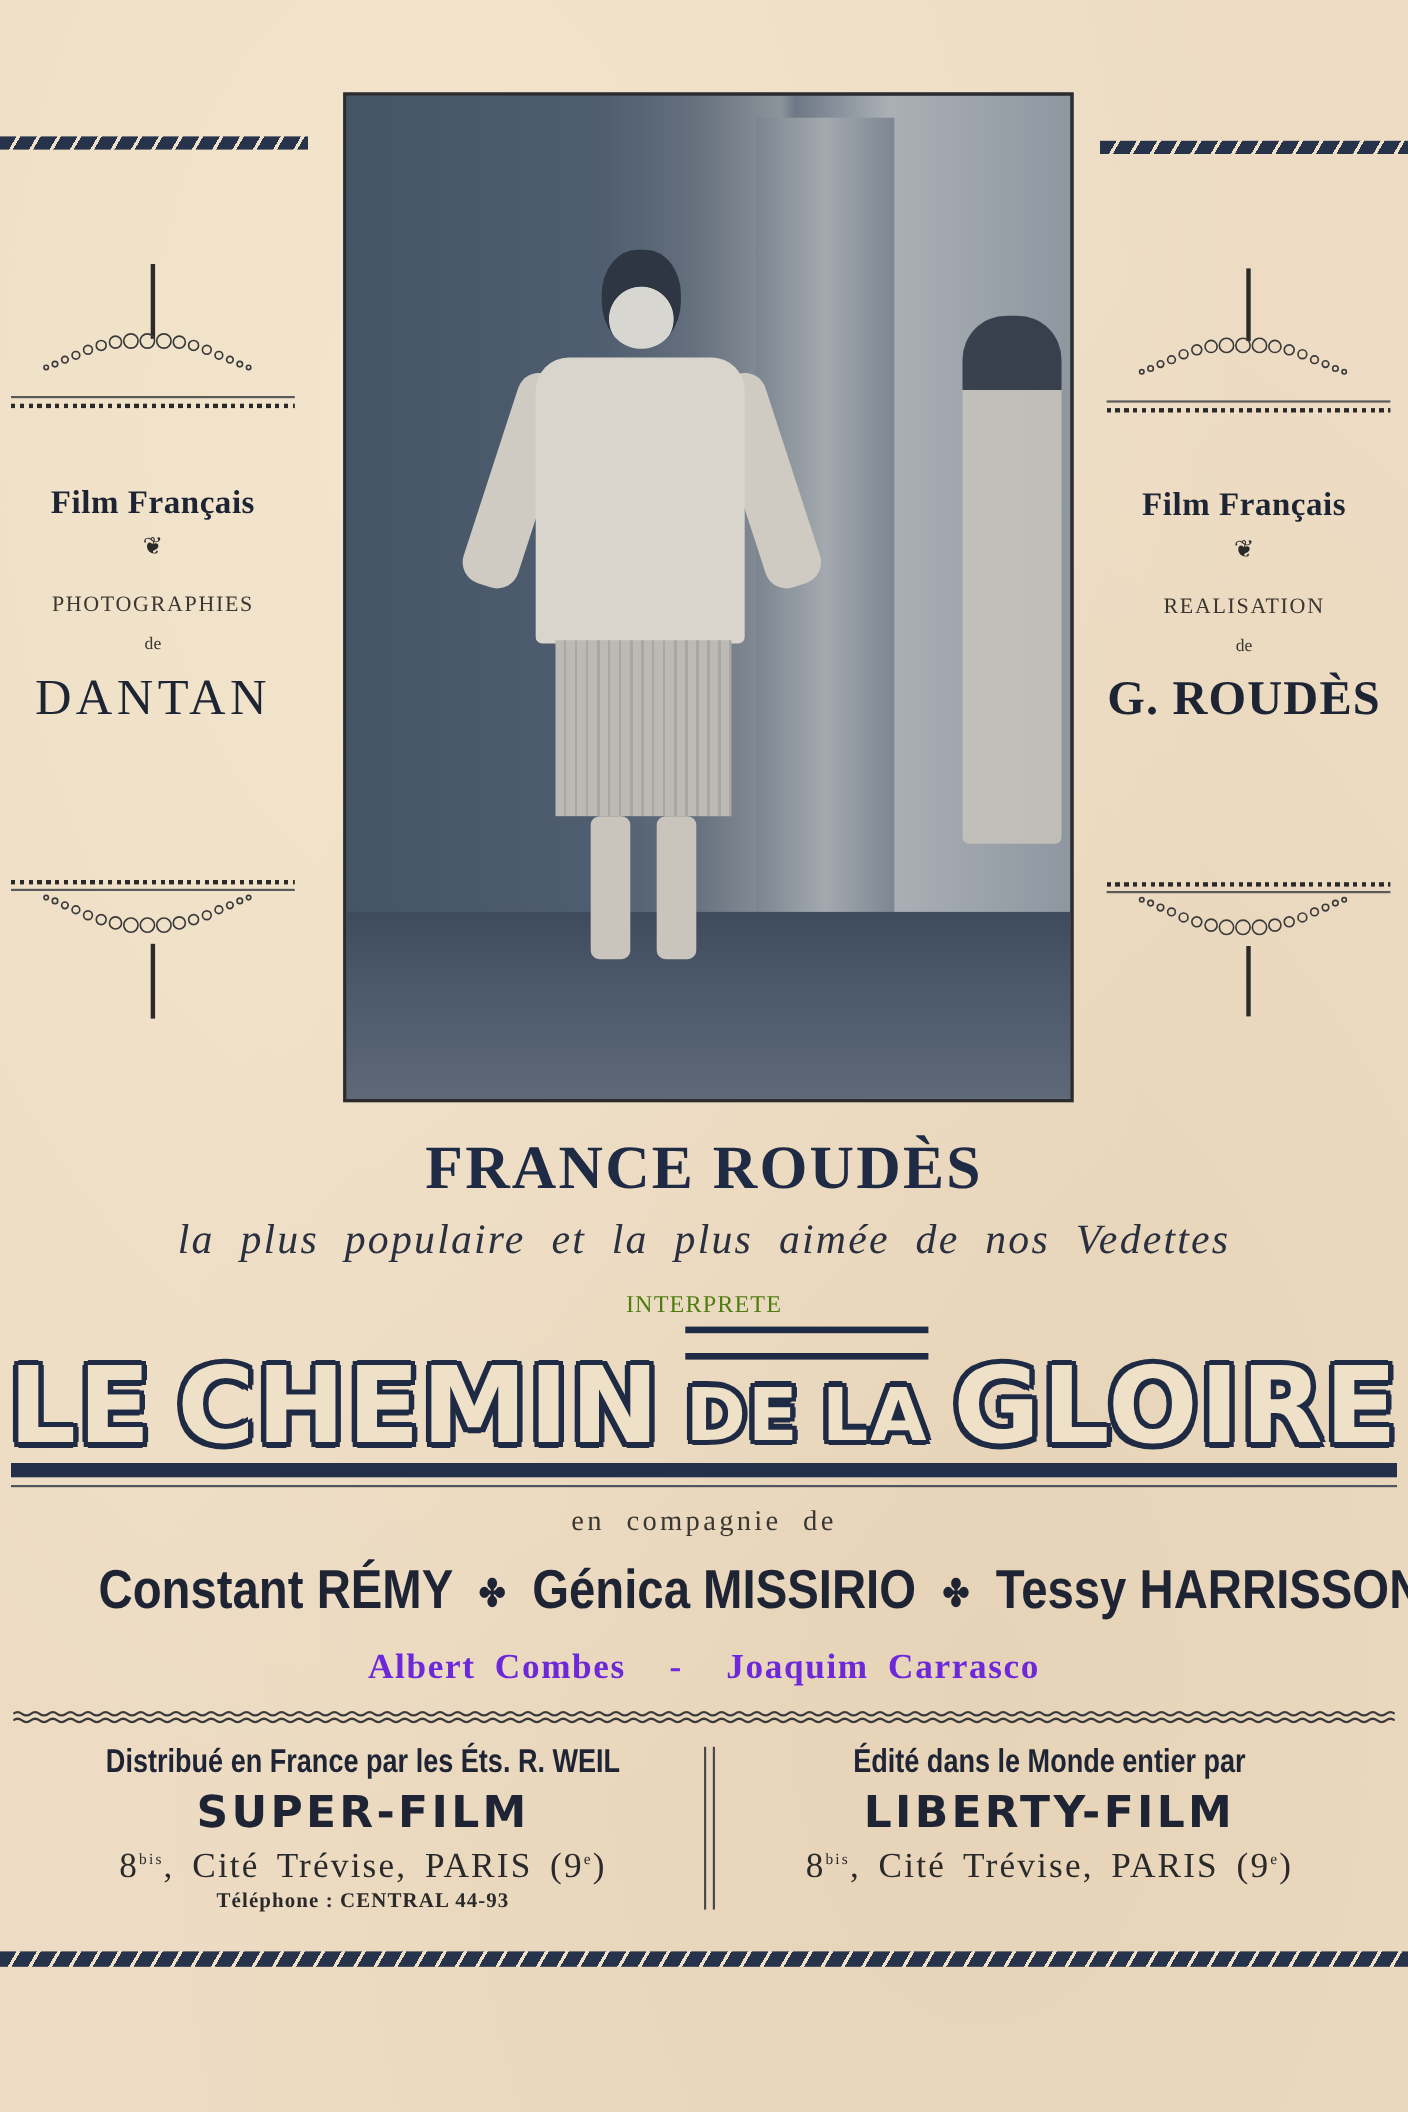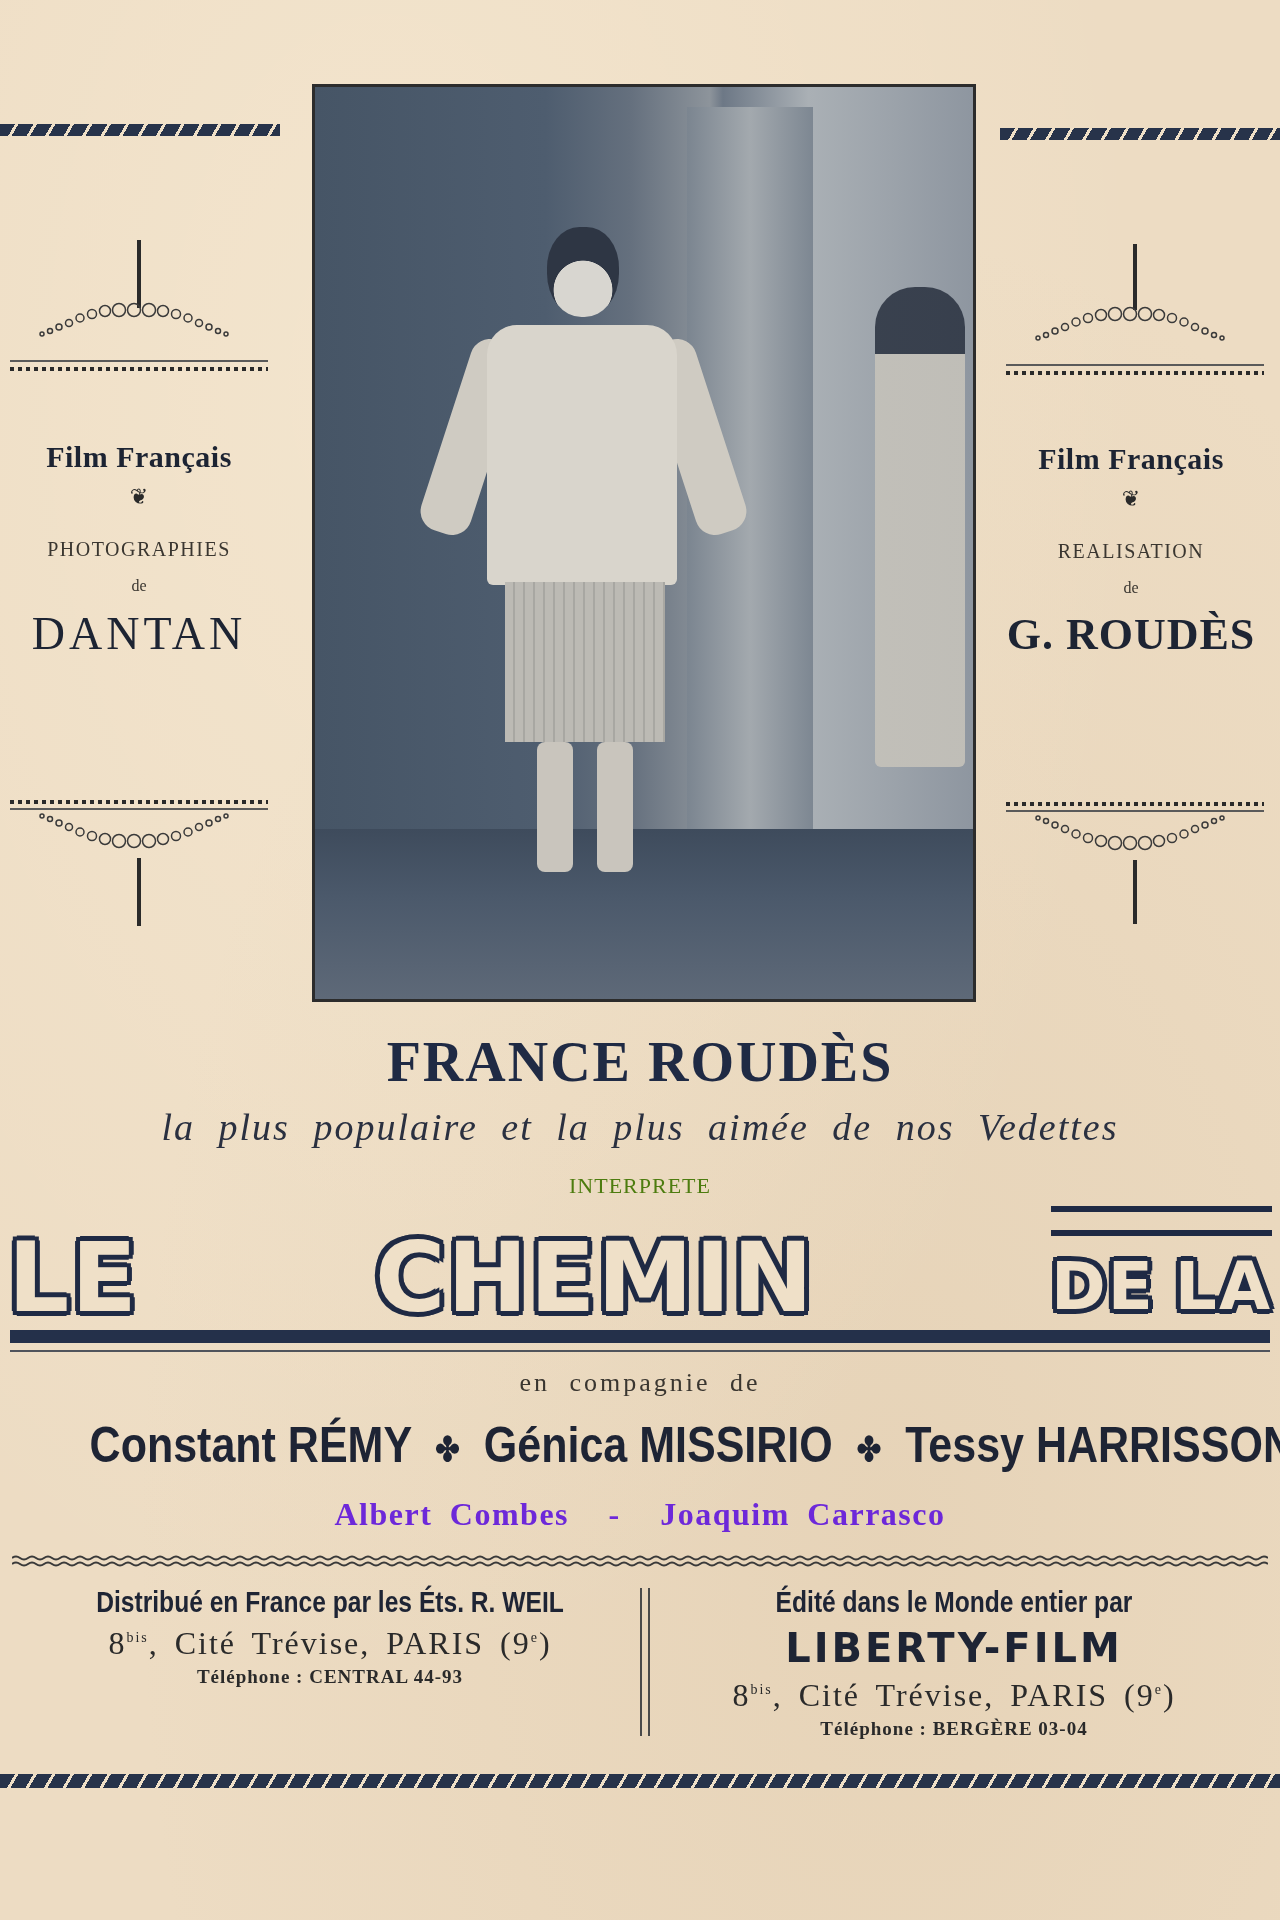--- a/index.html
+++ b/index.html
@@ -237,20 +237,21 @@
 <div class="tagline">la plus populaire et la plus aimée de nos Vedettes</div>
 <div class="interp">INTERPRETE</div>
 
 <div class="title">
   <span class="word">LE</span>
   <span class="word">CHEMIN</span>
   <span class="de-la">
     <span class="word small">DE</span>
     <span class="word small">LA</span>
   </span>
+  <span class="word">GLOIRE</span>
 </div>
 <div class="bar1"></div>
 <div class="bar2"></div>
 
 <div class="compagnie">en compagnie de</div>
 <div class="cast">
   <span>Constant RÉMY</span>
   <span class="sep">✤</span>
   <span>Génica MISSIRIO</span>
   <span class="sep">✤</span>
@@ -262,26 +263,26 @@
   <span>Joaquim Carrasco</span>
 </div>
 
 <svg class="abs" style="left:12px;top:1554px;" width="1256" height="14" viewBox="0 0 1256 14" preserveAspectRatio="none">
   <path d="M0 4 Q4 1 8 4 T16 4 T24 4 T32 4 T40 4 T48 4 T56 4 T64 4 T72 4 T80 4 T88 4 T96 4 T104 4 T112 4 T120 4 T128 4 T136 4 T144 4 T152 4 T160 4 T168 4 T176 4 T184 4 T192 4 T200 4 T208 4 T216 4 T224 4 T232 4 T240 4 T248 4 T256 4 T264 4 T272 4 T280 4 T288 4 T296 4 T304 4 T312 4 T320 4 T328 4 T336 4 T344 4 T352 4 T360 4 T368 4 T376 4 T384 4 T392 4 T400 4 T408 4 T416 4 T424 4 T432 4 T440 4 T448 4 T456 4 T464 4 T472 4 T480 4 T488 4 T496 4 T504 4 T512 4 T520 4 T528 4 T536 4 T544 4 T552 4 T560 4 T568 4 T576 4 T584 4 T592 4 T600 4 T608 4 T616 4 T624 4 T632 4 T640 4 T648 4 T656 4 T664 4 T672 4 T680 4 T688 4 T696 4 T704 4 T712 4 T720 4 T728 4 T736 4 T744 4 T752 4 T760 4 T768 4 T776 4 T784 4 T792 4 T800 4 T808 4 T816 4 T824 4 T832 4 T840 4 T848 4 T856 4 T864 4 T872 4 T880 4 T888 4 T896 4 T904 4 T912 4 T920 4 T928 4 T936 4 T944 4 T952 4 T960 4 T968 4 T976 4 T984 4 T992 4 T1000 4 T1008 4 T1016 4 T1024 4 T1032 4 T1040 4 T1048 4 T1056 4 T1064 4 T1072 4 T1080 4 T1088 4 T1096 4 T1104 4 T1112 4 T1120 4 T1128 4 T1136 4 T1144 4 T1152 4 T1160 4 T1168 4 T1176 4 T1184 4 T1192 4 T1200 4 T1208 4 T1216 4 T1224 4 T1232 4 T1240 4 T1248 4 T1256 4" fill="none" stroke="#3a3a3a" stroke-width="2"></path>
   <path d="M0 10 Q4 7 8 10 T16 10 T24 10 T32 10 T40 10 T48 10 T56 10 T64 10 T72 10 T80 10 T88 10 T96 10 T104 10 T112 10 T120 10 T128 10 T136 10 T144 10 T152 10 T160 10 T168 10 T176 10 T184 10 T192 10 T200 10 T208 10 T216 10 T224 10 T232 10 T240 10 T248 10 T256 10 T264 10 T272 10 T280 10 T288 10 T296 10 T304 10 T312 10 T320 10 T328 10 T336 10 T344 10 T352 10 T360 10 T368 10 T376 10 T384 10 T392 10 T400 10 T408 10 T416 10 T424 10 T432 10 T440 10 T448 10 T456 10 T464 10 T472 10 T480 10 T488 10 T496 10 T504 10 T512 10 T520 10 T528 10 T536 10 T544 10 T552 10 T560 10 T568 10 T576 10 T584 10 T592 10 T600 10 T608 10 T616 10 T624 10 T632 10 T640 10 T648 10 T656 10 T664 10 T672 10 T680 10 T688 10 T696 10 T704 10 T712 10 T720 10 T728 10 T736 10 T744 10 T752 10 T760 10 T768 10 T776 10 T784 10 T792 10 T800 10 T808 10 T816 10 T824 10 T832 10 T840 10 T848 10 T856 10 T864 10 T872 10 T880 10 T888 10 T896 10 T904 10 T912 10 T920 10 T928 10 T936 10 T944 10 T952 10 T960 10 T968 10 T976 10 T984 10 T992 10 T1000 10 T1008 10 T1016 10 T1024 10 T1032 10 T1040 10 T1048 10 T1056 10 T1064 10 T1072 10 T1080 10 T1088 10 T1096 10 T1104 10 T1112 10 T1120 10 T1128 10 T1136 10 T1144 10 T1152 10 T1160 10 T1168 10 T1176 10 T1184 10 T1192 10 T1200 10 T1208 10 T1216 10 T1224 10 T1232 10 T1240 10 T1248 10 T1256 10" fill="none" stroke="#3a3a3a" stroke-width="2"></path>
 </svg>
 
 <div class="dist" style="left:20px;top:1585px;">
   <div class="l1">Distribué en France par les Éts. R. WEIL</div>
+  <div class="l2">SUPER-FILM</div>
   <div class="l3"><span>8</span><sup>bis</sup><span>, Cité Trévise, PARIS (9</span><sup>e</sup><span>)</span></div>
   <div class="l4">Téléphone : CENTRAL 44-93</div>
 </div>
 
 <div class="vdiv"></div>
 
 <div class="dist" style="left:644px;top:1585px;">
   <div class="l1">Édité dans le Monde entier par</div>
   <div class="l2">LIBERTY-FILM</div>
   <div class="l3"><span>8</span><sup>bis</sup><span>, Cité Trévise, PARIS (9</span><sup>e</sup><span>)</span></div>
-  <div class="l4">Téléphone : BERGÈRE 03-04</div>
 </div>
 
 <div class="rope" style="left:0;top:1774px;width:1280px;height:14px;"></div>
 
 </body></html>

